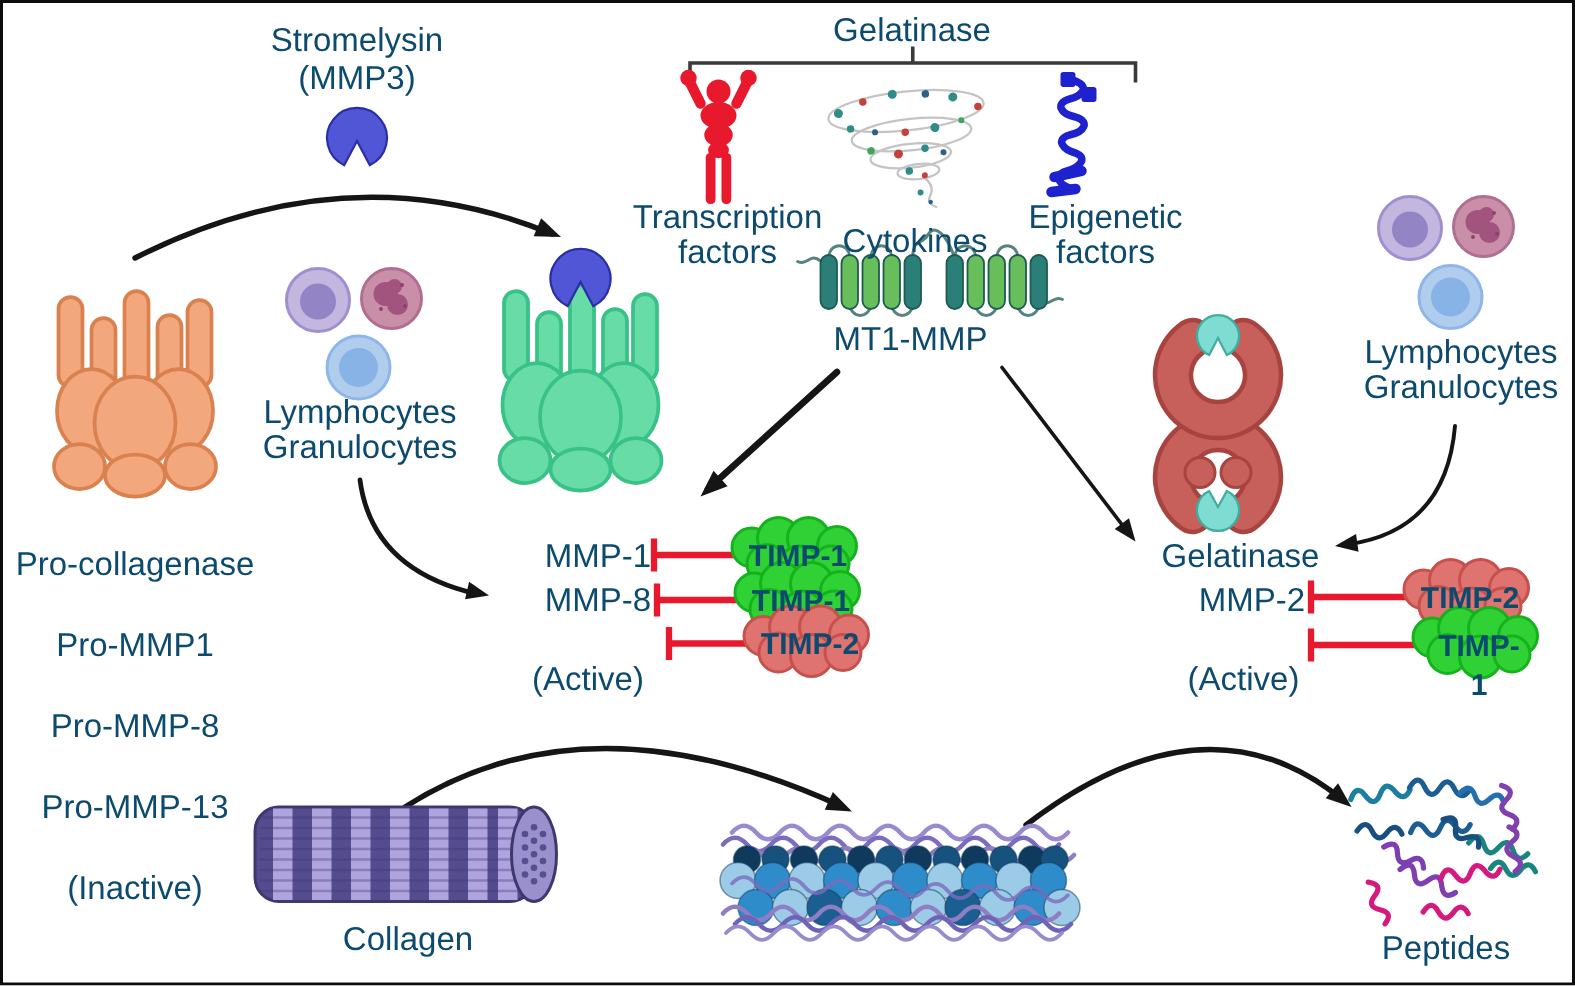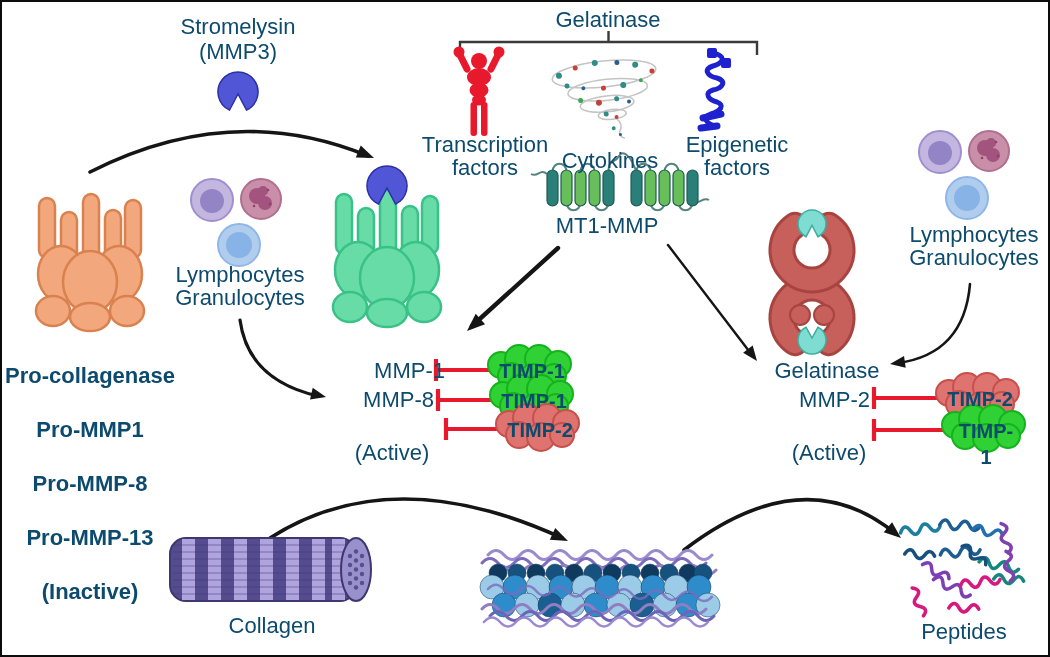--- a/index.html
+++ b/index.html
@@ -1,21 +1,21 @@
 <!DOCTYPE html>
 <html><head>
 <meta charset="utf-8">
 <style>
   html,body{margin:0;padding:0;background:#ffffff;}
   .canvas{position:relative;width:1050px;height:657px;background:#ffffff;border:2px solid #0c0c0c;box-sizing:border-box;overflow:hidden;}
   .gfx{position:absolute;left:0;top:0;}
   .lbl{position:absolute;transform:translateX(-50%);font-family:"Liberation Sans",sans-serif;font-size:22px;line-height:26px;color:#0c4a6e;text-align:center;white-space:pre-line;}
   .lh23{line-height:23px;}
   .lh25{line-height:25px;}
-  .lh27{line-height:27px;font-weight:bold;}
+  .lh27{line-height:27px;}
   .lbl-right{transform:none;width:130px;text-align:right;}
   .timp{font-size:20px;font-weight:600;}
 </style>
 </head>
 <body>
 
 <div class="canvas">
 
 <svg class="gfx" width="1050" height="657" viewBox="0 0 1050 657">
 
@@ -347,21 +347,21 @@
 Granulocytes</div>
 
 <div class="lbl lh27" style="left:88px;top:333px">
   <div>Pro-collagenase</div>
   <div>Pro-MMP1</div>
   <div>Pro-MMP-8</div>
   <div>Pro-MMP-13</div>
   <div>(Inactive)</div>
 </div>
 
-<div class="lbl lbl-right" style="left:313px;top:356px">MMP-1</div>
+<div class="lbl lbl-right" style="left:302px;top:356px">MMP-1</div>
 <div class="lbl lbl-right" style="left:302px;top:385px">MMP-8</div>
 <div class="lbl" style="left:390px;top:438px">(Active)</div>
 
 <div class="lbl" style="left:825px;top:356px">Gelatinase</div>
 <div class="lbl lbl-right" style="left:738px;top:385px">MMP-2</div>
 <div class="lbl" style="left:827px;top:438px">(Active)</div>
 
 <div class="lbl timp" style="left:530px;top:356px">TIMP-1</div>
 <div class="lbl timp" style="left:532px;top:386px">TIMP-1</div>
 <div class="lbl timp" style="left:538px;top:415px">TIMP-2</div>

